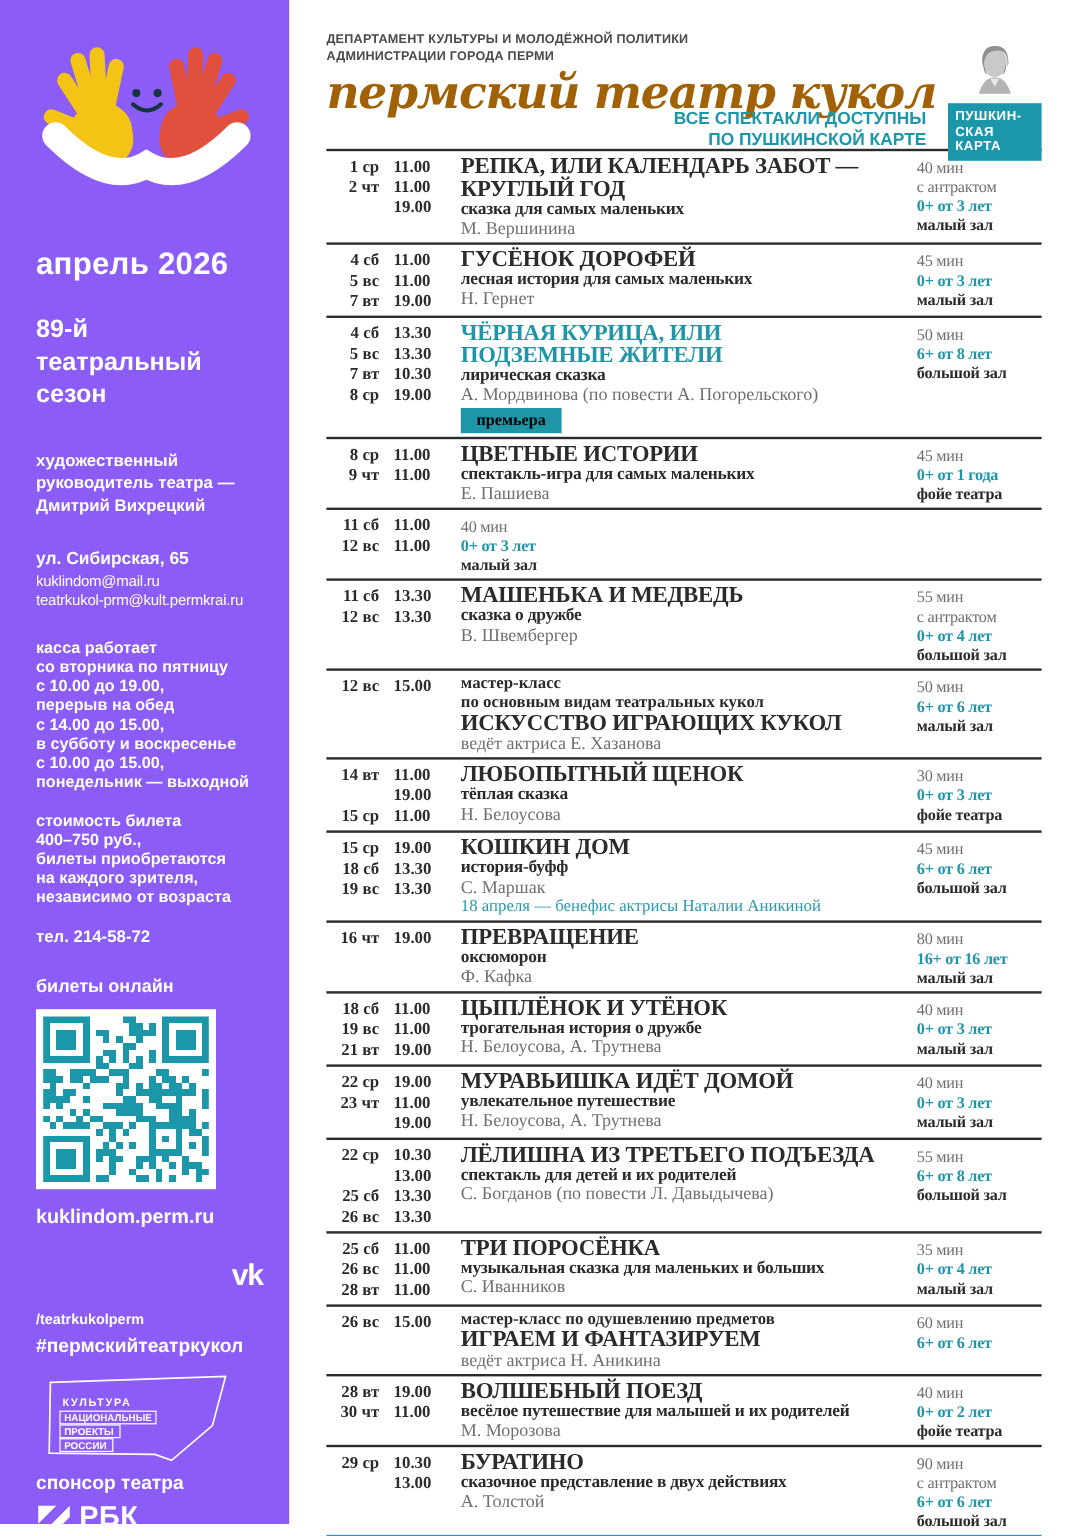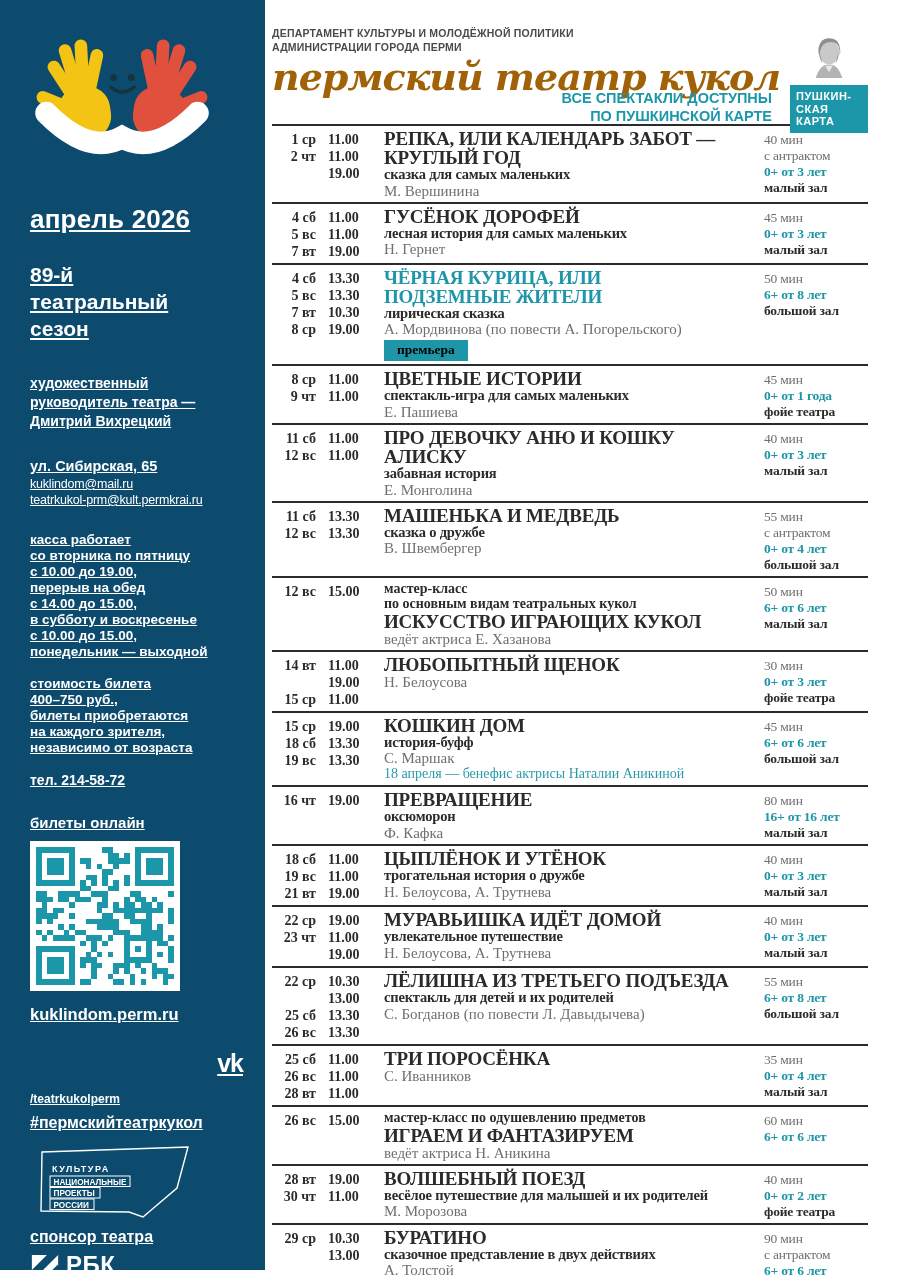--- a/index.html
+++ b/index.html
@@ -1,20 +1,20 @@
 <!DOCTYPE html>
 <html lang="ru"><head>
 <meta charset="utf-8">
 <style>
   html,body{margin:0;padding:0;background:#e8e8e8;}
   .page{position:relative;width:905px;height:1280px;margin:0 auto;background:#ffffff;
         overflow:hidden;font-family:"Liberation Sans",sans-serif;}
   
-  .sidebar{position:absolute;left:0;top:0;width:265px;height:1270px;background:#0c4a6e;
-           color:#fff;box-sizing:border-box;padding:0 22px 0 30px;text-decoration:underline;}
+  .sidebar{position:absolute;left:0;top:0;width:241px;height:1270px;background:#8b5cf6;
+           color:#fff;box-sizing:border-box;padding:0 22px 0 30px;}
   .hands{display:block;margin:24px 0 0 -6px;}
   .month{font-size:26px;font-weight:bold;margin-top:28px;letter-spacing:.2px;}
   .season{font-size:21px;font-weight:bold;line-height:27px;margin-top:26px;white-space:pre-line;}
   .director{font-size:14px;font-weight:bold;line-height:19px;margin-top:32px;white-space:pre-line;}
   .addr{font-size:14.5px;font-weight:bold;margin-top:26px;line-height:19px;}
   .contact{font-size:12.5px;line-height:16px;white-space:pre-line;letter-spacing:-.2px;}
   .kassa{font-size:13.5px;font-weight:bold;line-height:16px;margin-top:24px;white-space:pre-line;}
   .price{font-size:13.5px;font-weight:bold;line-height:16px;margin-top:16px;white-space:pre-line;}
   .phone{font-size:14px;font-weight:bold;margin-top:16px;}
   .tickets-online{font-size:15px;font-weight:bold;margin-top:26px;}
@@ -515,25 +515,20 @@
           <div class="col-dates">
             <div class="date-line">
               <span class="day">11 сб</span>
               <span class="time">11.00</span>
             </div>
             <div class="date-line">
               <span class="day">12 вс</span>
               <span class="time">11.00</span>
             </div>
           </div>
-          <div class="col-main">
-            <div class="title">ПРО ДЕВОЧКУ АНЮ И КОШКУ АЛИСКУ</div>
-            <div class="genre">забавная история</div>
-            <div class="author">Е. Монголина</div>
-          </div>
           <div class="col-info">
             <div class="duration">40 мин</div>
             <div class="age">0+ от 3 лет</div>
             <div class="hall">малый зал</div>
           </div>
         </div>
         <div class="row">
           <div class="col-dates">
             <div class="date-line">
               <span class="day">11 сб</span>
@@ -585,20 +580,21 @@
               <span class="day"></span>
               <span class="time">19.00</span>
             </div>
             <div class="date-line">
               <span class="day">15 ср</span>
               <span class="time">11.00</span>
             </div>
           </div>
           <div class="col-main">
             <div class="title">ЛЮБОПЫТНЫЙ ЩЕНОК</div>
+            <div class="genre">тёплая сказка</div>
             <div class="author">Н. Белоусова</div>
           </div>
           <div class="col-info">
             <div class="duration">30 мин</div>
             <div class="age">0+ от 3 лет</div>
             <div class="hall">фойе театра</div>
           </div>
         </div>
         <div class="row">
           <div class="col-dates">
@@ -737,20 +733,21 @@
               <span class="day">26 вс</span>
               <span class="time">11.00</span>
             </div>
             <div class="date-line">
               <span class="day">28 вт</span>
               <span class="time">11.00</span>
             </div>
           </div>
           <div class="col-main">
             <div class="title">ТРИ ПОРОСЁНКА</div>
+            <div class="genre">музыкальная сказка для маленьких и больших</div>
             <div class="author">С. Иванников</div>
           </div>
           <div class="col-info">
             <div class="duration">35 мин</div>
             <div class="age">0+ от 4 лет</div>
             <div class="hall">малый зал</div>
           </div>
         </div>
         <div class="row">
           <div class="col-dates">

